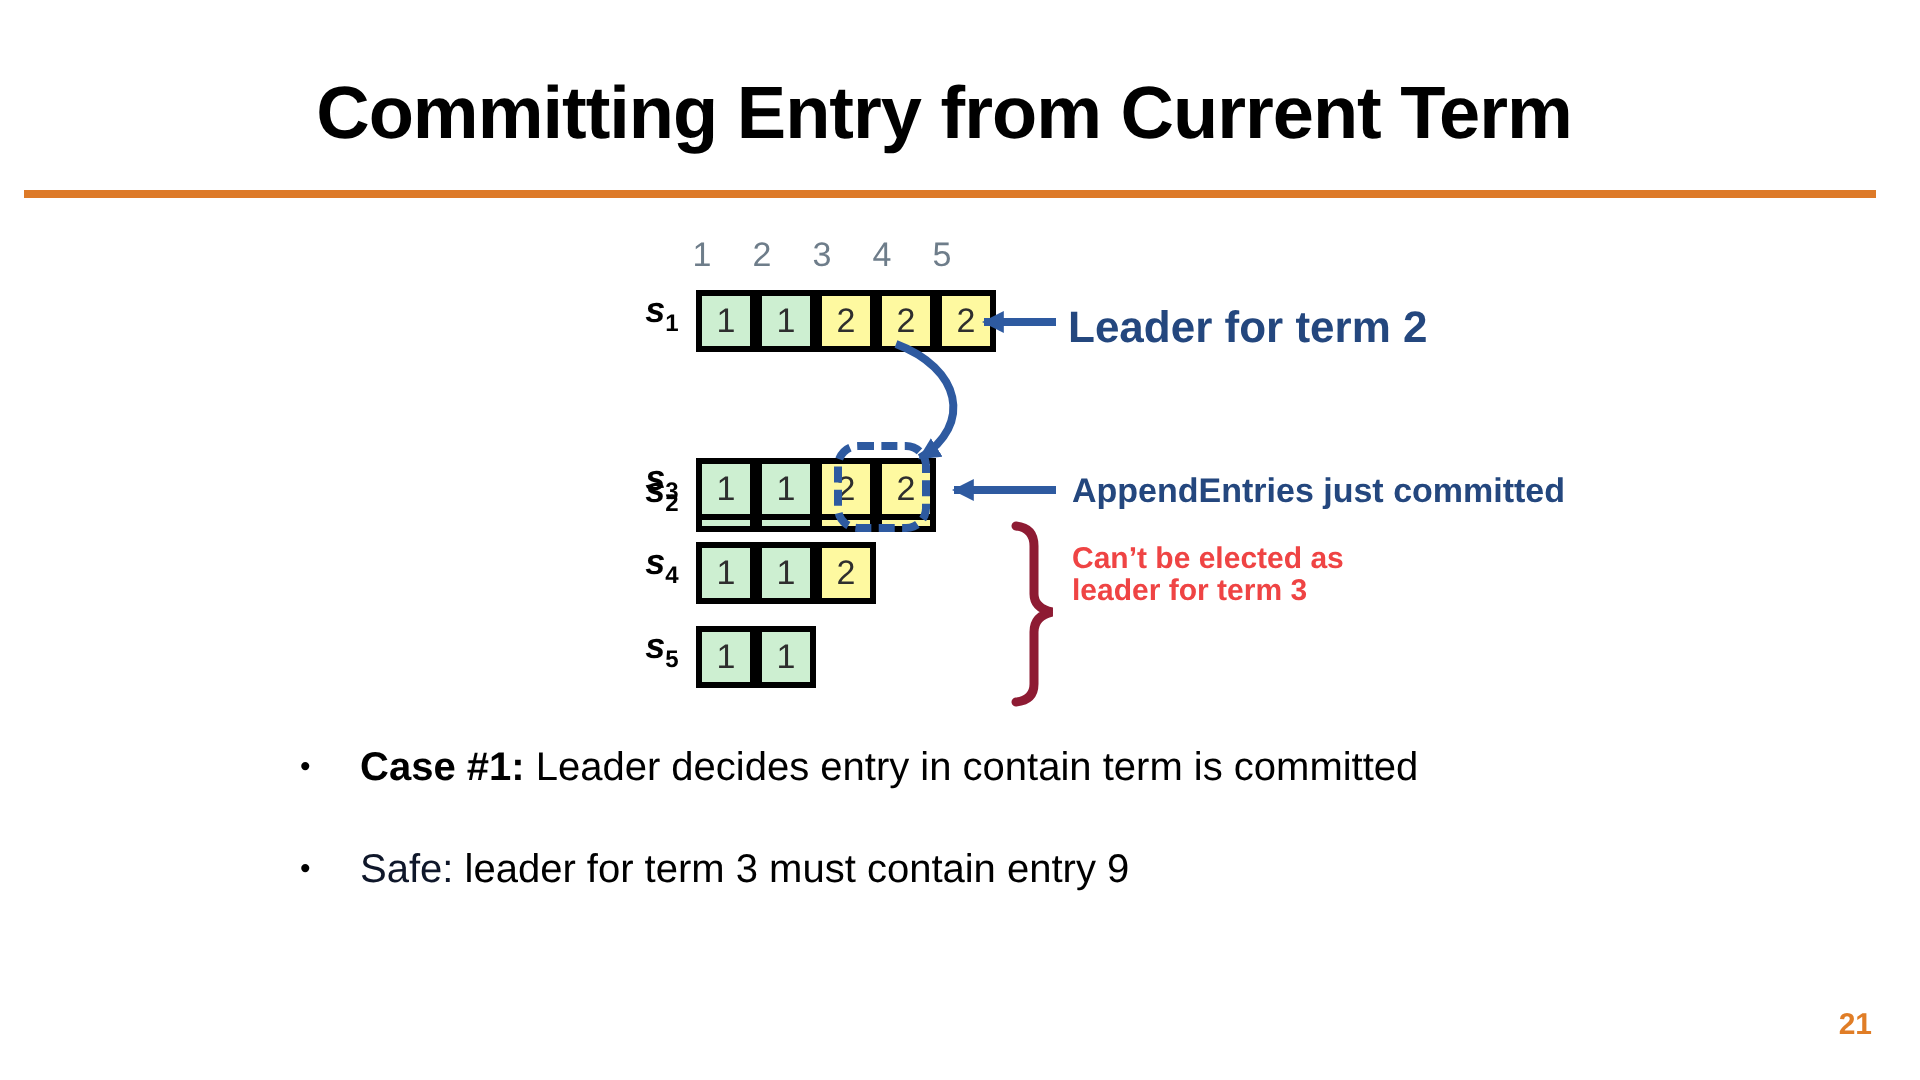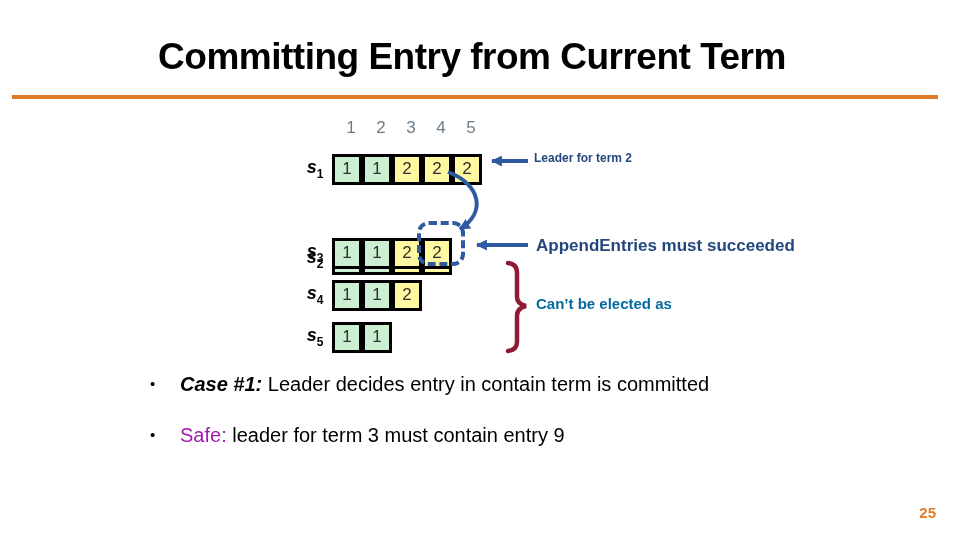--- a/index.html
+++ b/index.html
@@ -11,49 +11,49 @@
   .title{
     position:absolute;top:36px;left:0;width:944px;text-align:center;
     font-size:37px;font-weight:bold;letter-spacing:-0.5px;color:#000;
   }
   .rule{
     position:absolute;top:95px;left:12px;width:926px;height:4px;background:#DD7A28;
   }
   
   .idx-header{position:absolute;left:336px;top:118px;display:flex;}
   .idx{width:30px;text-align:center;color:#6E7D8A;font-size:17px;}
-  .srow{position:absolute;left:298px;display:flex;align-items:center;height:48px;}
+  .srow{position:absolute;left:314px;display:flex;align-items:flex-start;height:48px;}
   .slabel{width:34px;text-align:center;font-weight:bold;font-size:18px;}
   .slabel i{font-style:italic;}
   .slabel sub{font-size:12px;font-weight:bold;}
   .cells{display:flex;}
   .cell{
     width:30px;height:31px;box-sizing:border-box;border:3px solid #000;
     display:flex;align-items:center;justify-content:center;
     font-size:17px;color:#2e2e2e;
   }
   .dashed-box{
     position:absolute;left:417px;top:221px;width:48px;height:45px;box-sizing:border-box;
     border:4px dashed #2E5AA0;border-radius:12px;background:transparent;
   }
   .svg-overlay{position:absolute;left:0;top:0;width:960px;height:540px;pointer-events:none;}
-  .ann-blue{position:absolute;font-weight:bold;color:#24477E;font-size:12px;white-space:nowrap;}
+  .ann-blue{position:absolute;font-weight:bold;color:#24477E;font-size:22px;white-space:nowrap;}
   .ann-leader{left:534px;top:151px;}
   .ann-append{left:536px;top:236px;font-size:17px;}
   .ann-maroon{
-    position:absolute;left:536px;top:296px;font-weight:bold;color:#0369a1;
+    position:absolute;left:536px;top:272px;font-weight:bold;color:#ef4444;
     font-size:15px;line-height:16px;white-space:nowrap;
   }
   
   .bullet{position:absolute;left:150px;font-size:20px;white-space:nowrap;}
   .bullet-1{top:373px;}
   .bullet-2{top:424px;}
   .dot{display:inline-block;width:30px;font-size:15px;vertical-align:2px;color:#000;}
-  .lead-case{font-weight:bold;color:#000;font-style:italic;}
-  .lead-safe{color:#a21caf;}
+  .lead-case{font-weight:bold;color:#000;}
+  .lead-safe{color:#0f172a;}
   .page-num{
     position:absolute;right:24px;top:504px;color:#E07D26;font-weight:bold;font-size:15px;
   }
 </style>
 </head>
 <body>
 
 <div class="title">Committing Entry from Current Term</div>
 <div class="rule"></div>
 
@@ -119,25 +119,26 @@
       <path d="M0,0 L10,5 L0,10 Z" fill="#2E5AA0"></path>
     </marker>
   </defs>
   <line x1="528" y1="161" x2="492" y2="161" stroke="#2E5AA0" stroke-width="4" marker-end="url(#arrowBlue)"></line>
   <line x1="528" y1="245" x2="477" y2="245" stroke="#2E5AA0" stroke-width="4" marker-end="url(#arrowBlue)"></line>
   <path d="M 448 172 C 480 184, 487 212, 460 229" fill="none" stroke="#2E5AA0" stroke-width="4" marker-end="url(#arrowBlue)"></path>
   <path d="M 508 263 Q 517 264 517 273 L 517 297 Q 517 304 526 306 Q 517 308 517 316 L 517 342 Q 517 350 508 351" fill="none" stroke="#8E1B33" stroke-width="4.5" stroke-linecap="round"></path>
 </svg>
 
 <div class="ann-blue ann-leader">Leader for term 2</div>
-<div class="ann-blue ann-append">AppendEntries must succeeded</div>
+<div class="ann-blue ann-append">AppendEntries just committed</div>
 <div class="ann-maroon">
   <div>Can’t be elected as</div>
+  <div>leader for term 3</div>
 </div>
 
 <div class="bullet bullet-1">
   <span class="dot">•</span><span class="lead-case">Case #1:</span><span> Leader decides entry in contain term is committed</span>
 </div>
 <div class="bullet bullet-2">
   <span class="dot">•</span><span class="lead-safe">Safe:</span><span> leader for term 3 must contain entry 9</span>
 </div>
 
-<div class="page-num">25</div>
+<div class="page-num">21</div>
 
 </body></html>

